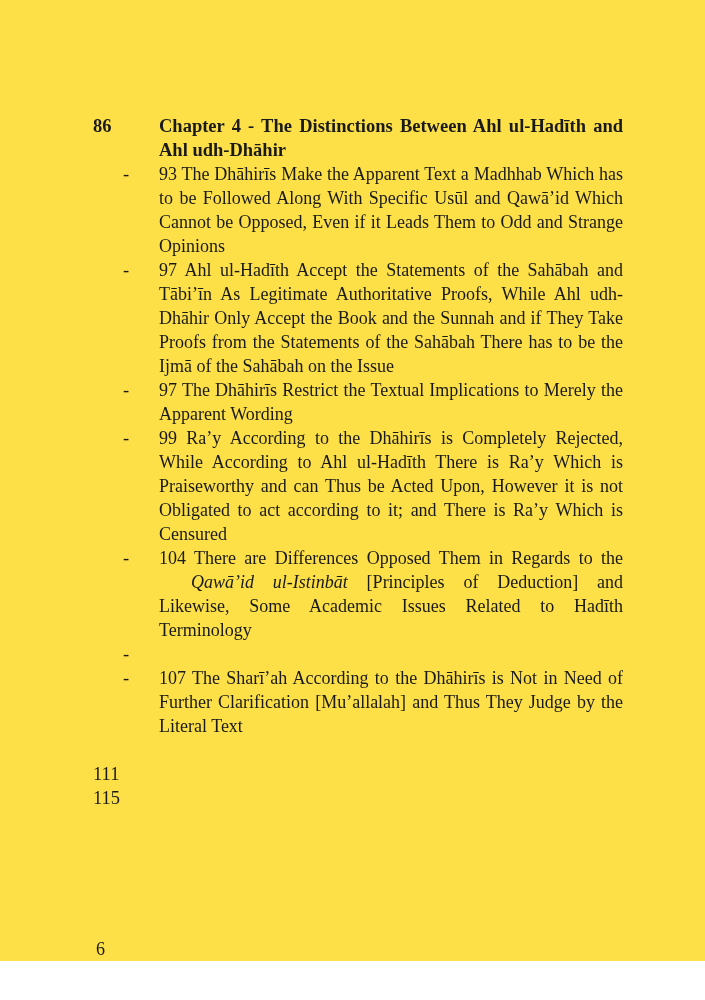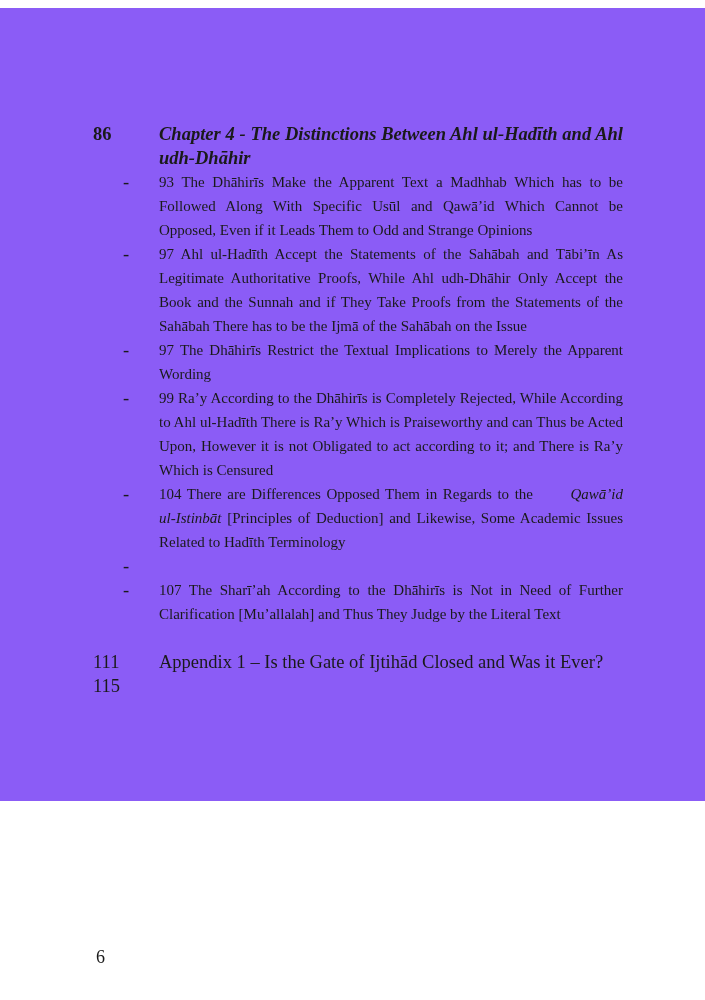--- a/index.html
+++ b/index.html
@@ -11,24 +11,24 @@
     width: 705px;
     height: 1000px;
     position: relative;
     overflow: hidden;
     font-family: "Liberation Serif", "DejaVu Serif", serif;
     color: #1a1a1a;
   }
   .page {
     position: absolute;
     left: 0;
-    top: 8px;
+    top: 0;
     width: 705px;
-    height: 793px;
-    background: #8b5cf6;
+    height: 961px;
+    background: #fde047;
   }
   .toc {
     position: absolute;
     left: 93px;
     top: 114px;
     width: 530px;
   }
   .entry {
     display: flex;
     align-items: flex-start;
@@ -46,37 +46,36 @@
     flex: 1 1 auto;
     font-size: 18.5px;
     line-height: 24px;
     text-align: justify;
     text-align-last: left;
   }
   .chapter-title {
     font-weight: bold;
     font-size: 18.5px;
     line-height: 24px;
-    font-style: italic;
   }
   .sub {
     display: flex;
     align-items: flex-start;
   }
   .dash {
     width: 66px;
     flex: 0 0 66px;
     box-sizing: border-box;
     padding-left: 30px;
     font-size: 18.5px;
     line-height: 24px;
   }
   .sub-text {
     flex: 1 1 auto;
-    font-size: 15px;
+    font-size: 18px;
     line-height: 24px;
     text-align: justify;
     text-align-last: left;
   }
   .sub-text .it {
     font-style: italic;
     margin-left: 32px;
   }
   .gap {
     height: 24px;
@@ -131,21 +130,20 @@
 
     <div class="sub">
       <div class="dash">-</div>
       <div class="sub-text"><span>107</span> <span>The Sharī’ah According to the Dhāhirīs is Not in Need of Further Clarification [Mu’allalah] and Thus They Judge by the Literal Text</span></div>
     </div>
 
     <div class="gap"></div>
 
     <div class="entry">
       <div class="pagenum">111</div>
-      <div class="title">Appendix 1 – Is the Gate of Ijtihād Closed and Was it Ever?</div>
     </div>
 
     <div class="entry">
       <div class="pagenum">115</div>
     </div>
 
 
   </div>
 
   <div class="folio">6</div>

